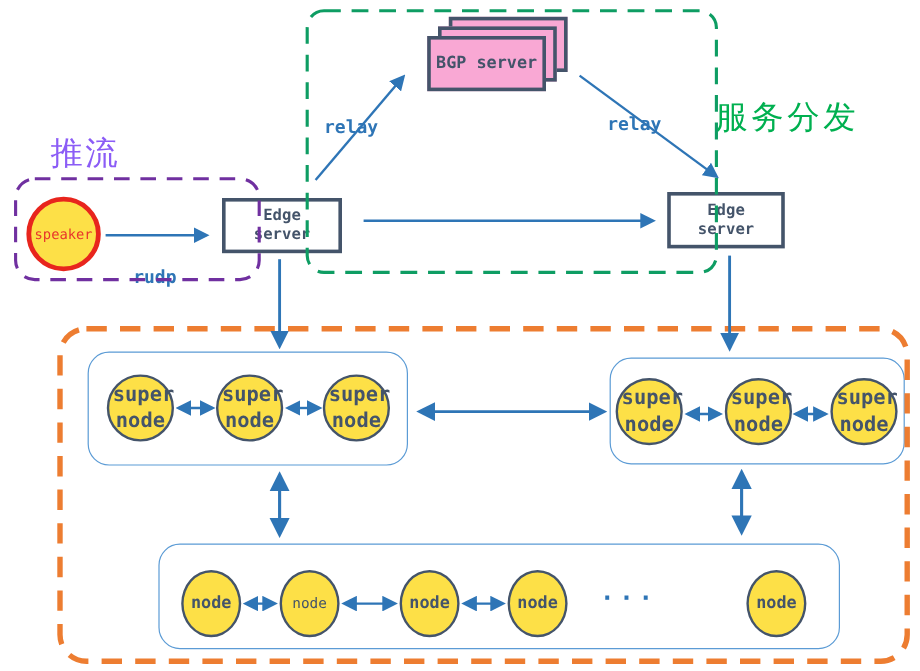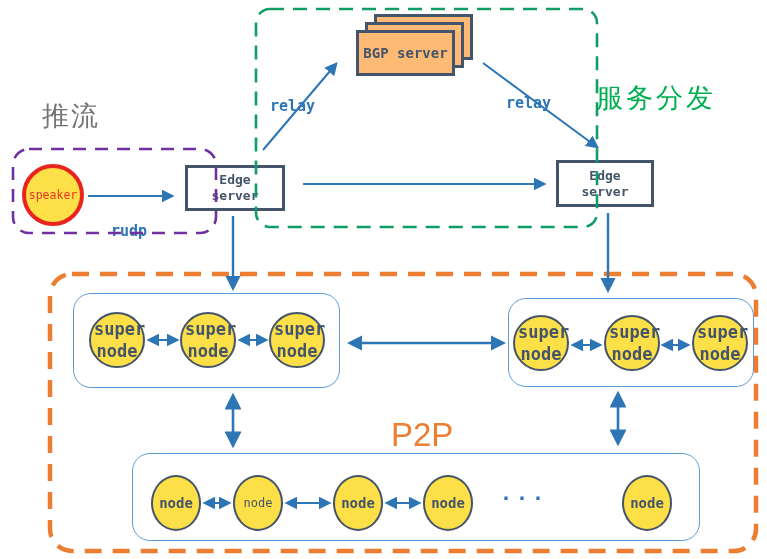--- a/index.html
+++ b/index.html
@@ -1,29 +1,29 @@
 <!DOCTYPE html>
 <html><head>
 <meta charset="utf-8">
 <style>
   html,body{margin:0;padding:0;background:#fff;}
   #canvas{position:relative;width:767px;height:559px;background:#ffffff;overflow:hidden;
           font-family:"DejaVu Sans Mono", monospace;}
   .abs{position:absolute;}
   
   .zh{font-family:"DejaVu Serif", serif;font-weight:400;}
-  .title-push{left:42px;top:98px;font-size:27px;letter-spacing:2px;color:#737373;}
+  .title-push{left:42px;top:110px;font-size:27px;letter-spacing:2px;color:#8b5cf6;}
   .title-dist{left:596px;top:80px;font-size:27px;letter-spacing:3px;color:#00B050;}
   .title-p2p{left:391px;top:416px;font-size:33px;color:#ED7D31;font-family:"Liberation Sans",sans-serif;font-weight:400;}
   .arrowlabel{color:#2E75B6;font-weight:bold;font-size:15px;}
   .lbl-rudp{left:111px;top:175px;margin-top:47px;}
   .lbl-relay-l{left:270px;top:97px;}
   .lbl-relay-r{left:506px;top:94px;}
   
-  .box{box-sizing:border-box;background:#fdba74;border:3px solid #44546A;color:#44546A;
+  .box{box-sizing:border-box;background:#f9a8d4;border:3px solid #44546A;color:#44546A;
        font-weight:bold;display:flex;align-items:center;justify-content:center;text-align:center;}
   .edge1{left:185px;top:165px;width:100px;height:46px;font-size:13px;line-height:1.2;background:transparent;}
   .edge2{left:556px;top:160px;width:98px;height:47px;font-size:13px;line-height:1.2;background:transparent;}
   .edge-inner{width:70px;}
   .bgp{width:99px;height:46px;font-size:14px;white-space:nowrap;}
   .bgp-front{left:356px;top:30px;}
   .bgp-b1{left:365px;top:22px;}
   .bgp-b2{left:374px;top:14px;}
   
   .group{box-sizing:border-box;border:1.5px solid #5B9BD5;border-radius:18px;background:#fff;}
@@ -46,21 +46,20 @@
         letter-spacing:4px;text-align:center;}
   svg.overlay{position:absolute;left:0;top:0;pointer-events:none;}
 </style>
 </head>
 <body>
 
 <div id="canvas">
 
   <div class="abs zh title-push">推流</div>
   <div class="abs zh title-dist">服务分发</div>
-  <div class="abs title-p2p">P2P</div>
 
   <div class="abs arrowlabel lbl-rudp">rudp</div>
   <div class="abs arrowlabel lbl-relay-l">relay</div>
   <div class="abs arrowlabel lbl-relay-r">relay</div>
 
   <div class="abs circle speaker">
     <span>speaker</span>
   </div>
 
   <div class="abs box bgp bgp-b2"></div>

